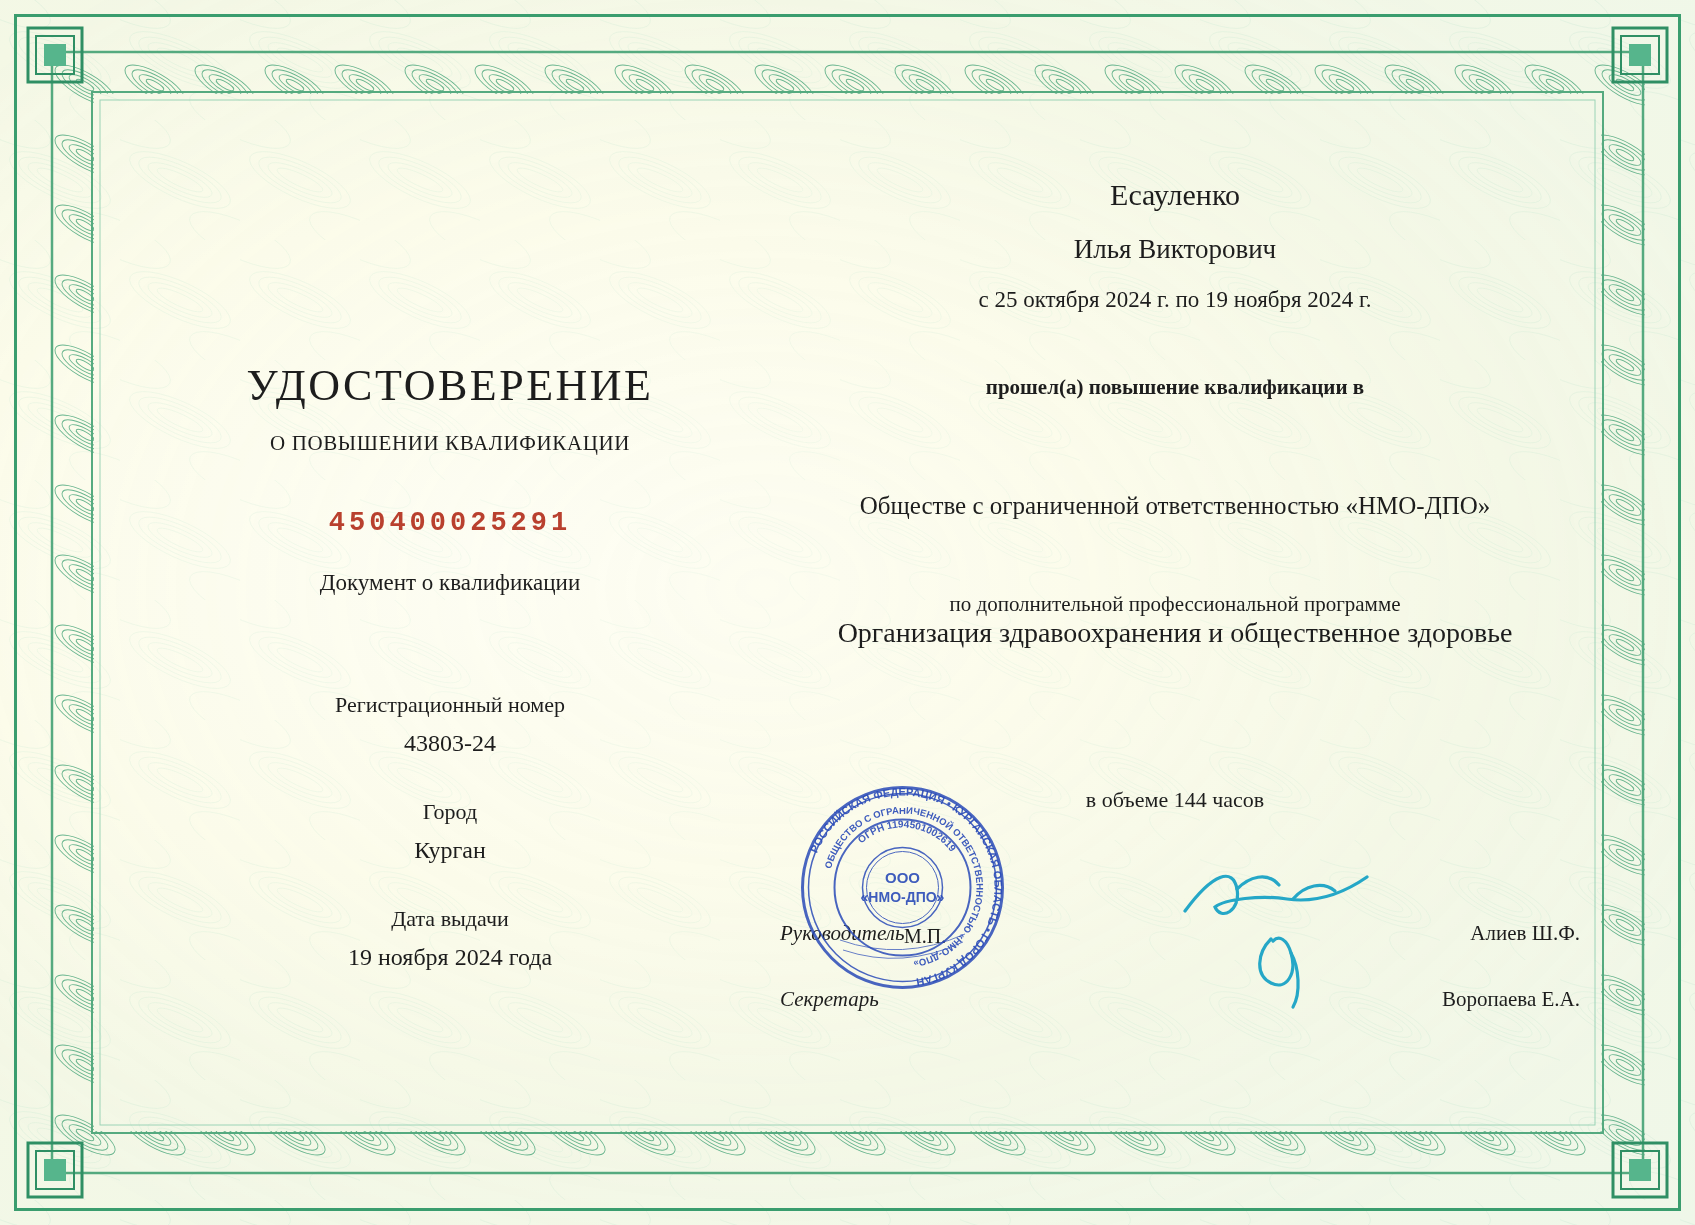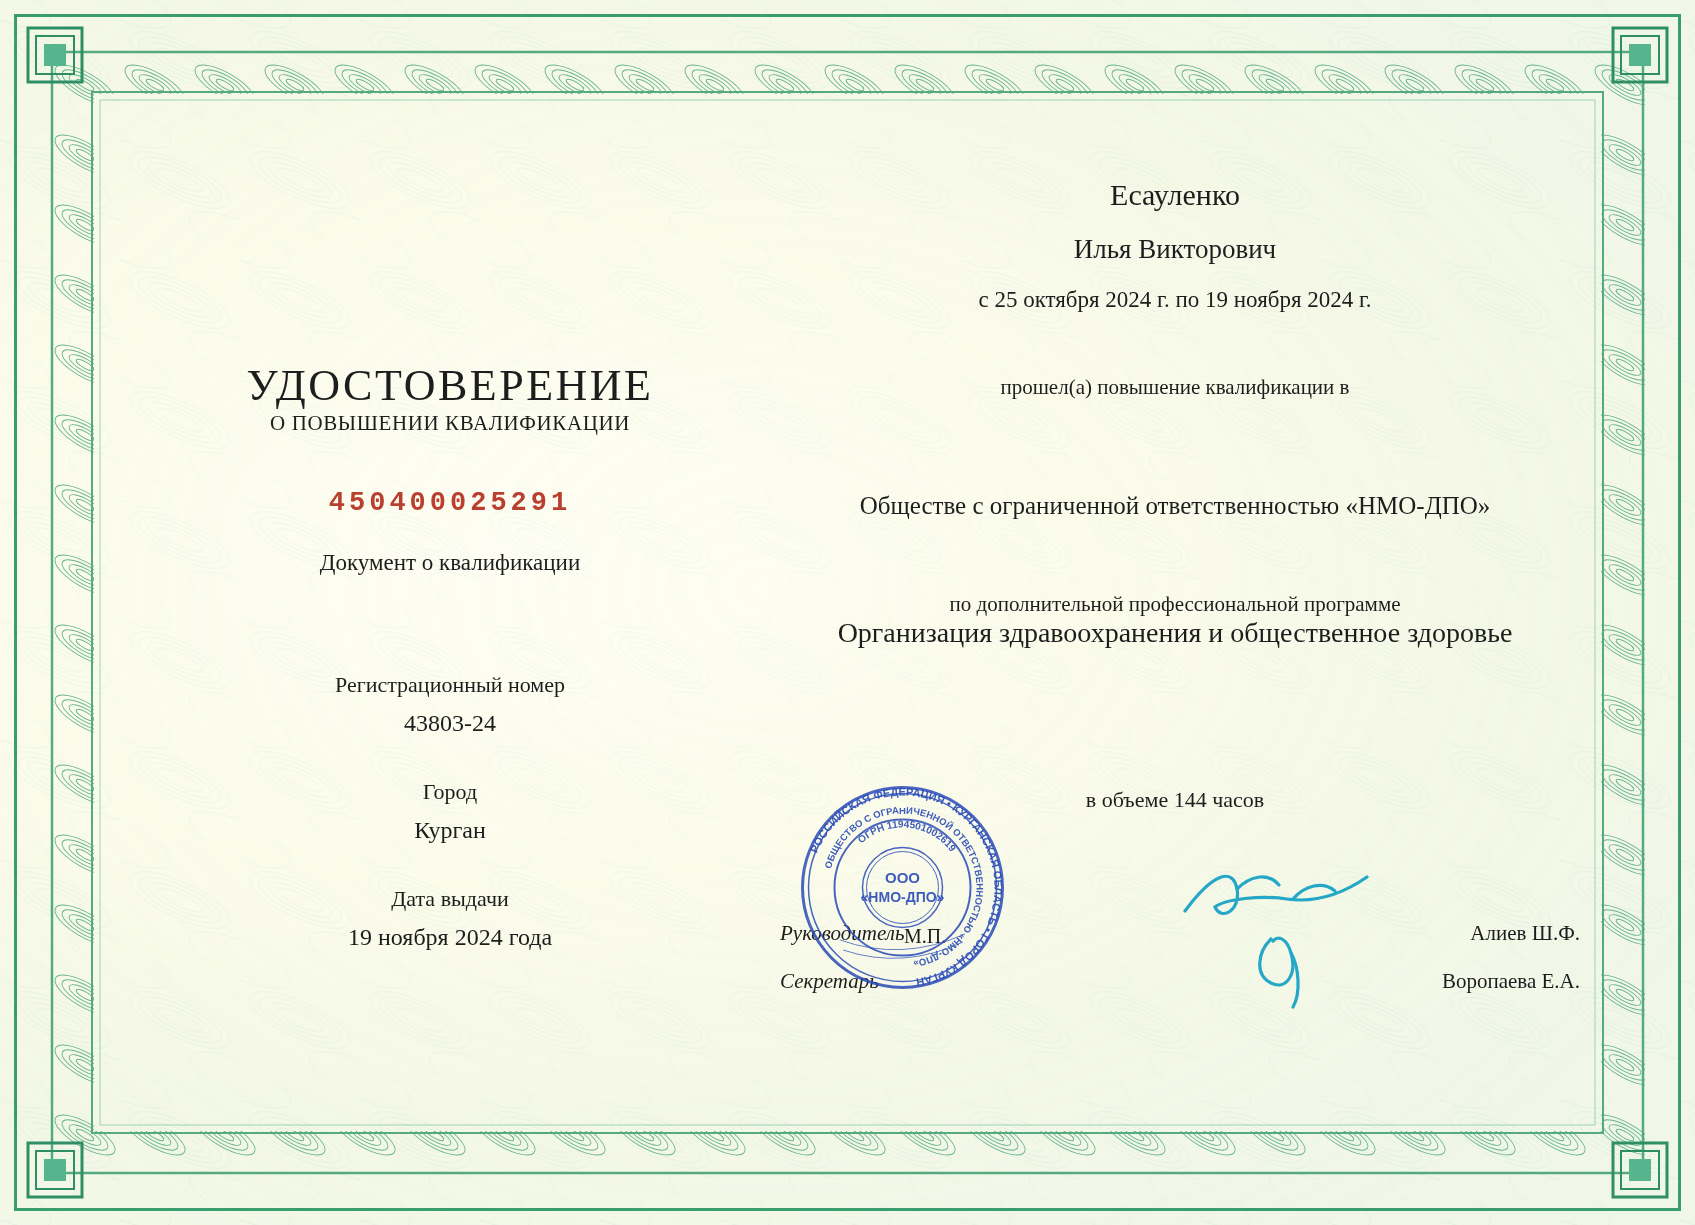--- a/index.html
+++ b/index.html
@@ -72,20 +72,21 @@
     width: 620px;
     text-align: center;
   }
   .title-main {
     font-size: 44px;
     letter-spacing: 2.5px;
     color: #1d1d1d;
     font-family: "Liberation Serif", serif;
   }
   .title-sub {
+    margin-top: 20px;
     font-size: 21px;
     letter-spacing: 0.6px;
     color: #1d1d1d;
   }
   .blank-number {
     margin-top: 52px;
     font-size: 27px;
     letter-spacing: 4px;
     color: #b9402e;
     font-family: Liberation Mono, monospace;
@@ -115,21 +116,21 @@
     left: 700px;
     top: 78px;
     width: 790px;
     text-align: center;
     color: #1d1d1d;
   }
   .r-intro { font-size: 21px; }
   .r-surname { font-size: 30px; margin-top: 20px; }
   .r-name { font-size: 27px; margin-top: 22px; }
   .r-period { font-size: 23px; margin-top: 22px; }
-  .r-passed { font-size: 21px; margin-top: 62px; }
+  .r-passed { font-size: 21px; margin-top: 62px; font-weight: bold; }
   .r-org { font-size: 25px; margin-top: 92px; text-align: center; }
   .r-prog-label { font-size: 21px; margin-top: 72px; }
   .r-program { font-size: 28px; }
   .r-hours { font-size: 22px; margin-top: 138px; }
 
   
   .sign-area {
     position: absolute;
     left: 700px;
     bottom: 112px;
@@ -139,21 +140,21 @@
   .sign-row {
     position: absolute;
     width: 100%;
     display: flex;
     align-items: center;
     justify-content: space-between;
     font-size: 21px;
     color: #1d1d1d;
   }
   .sign-row.one { top: 8px; }
-  .sign-row.two { top: 56px; }
+  .sign-row.two { top: 74px; }
   .sign-role { font-style: italic; width: 170px; text-align: left; }
   .sign-person { width: 190px; text-align: right; }
   .mp {
     position: absolute;
     left: 124px;
     top: 12px;
     font-size: 20px;
     color: #1d1d1d;
   }
 

